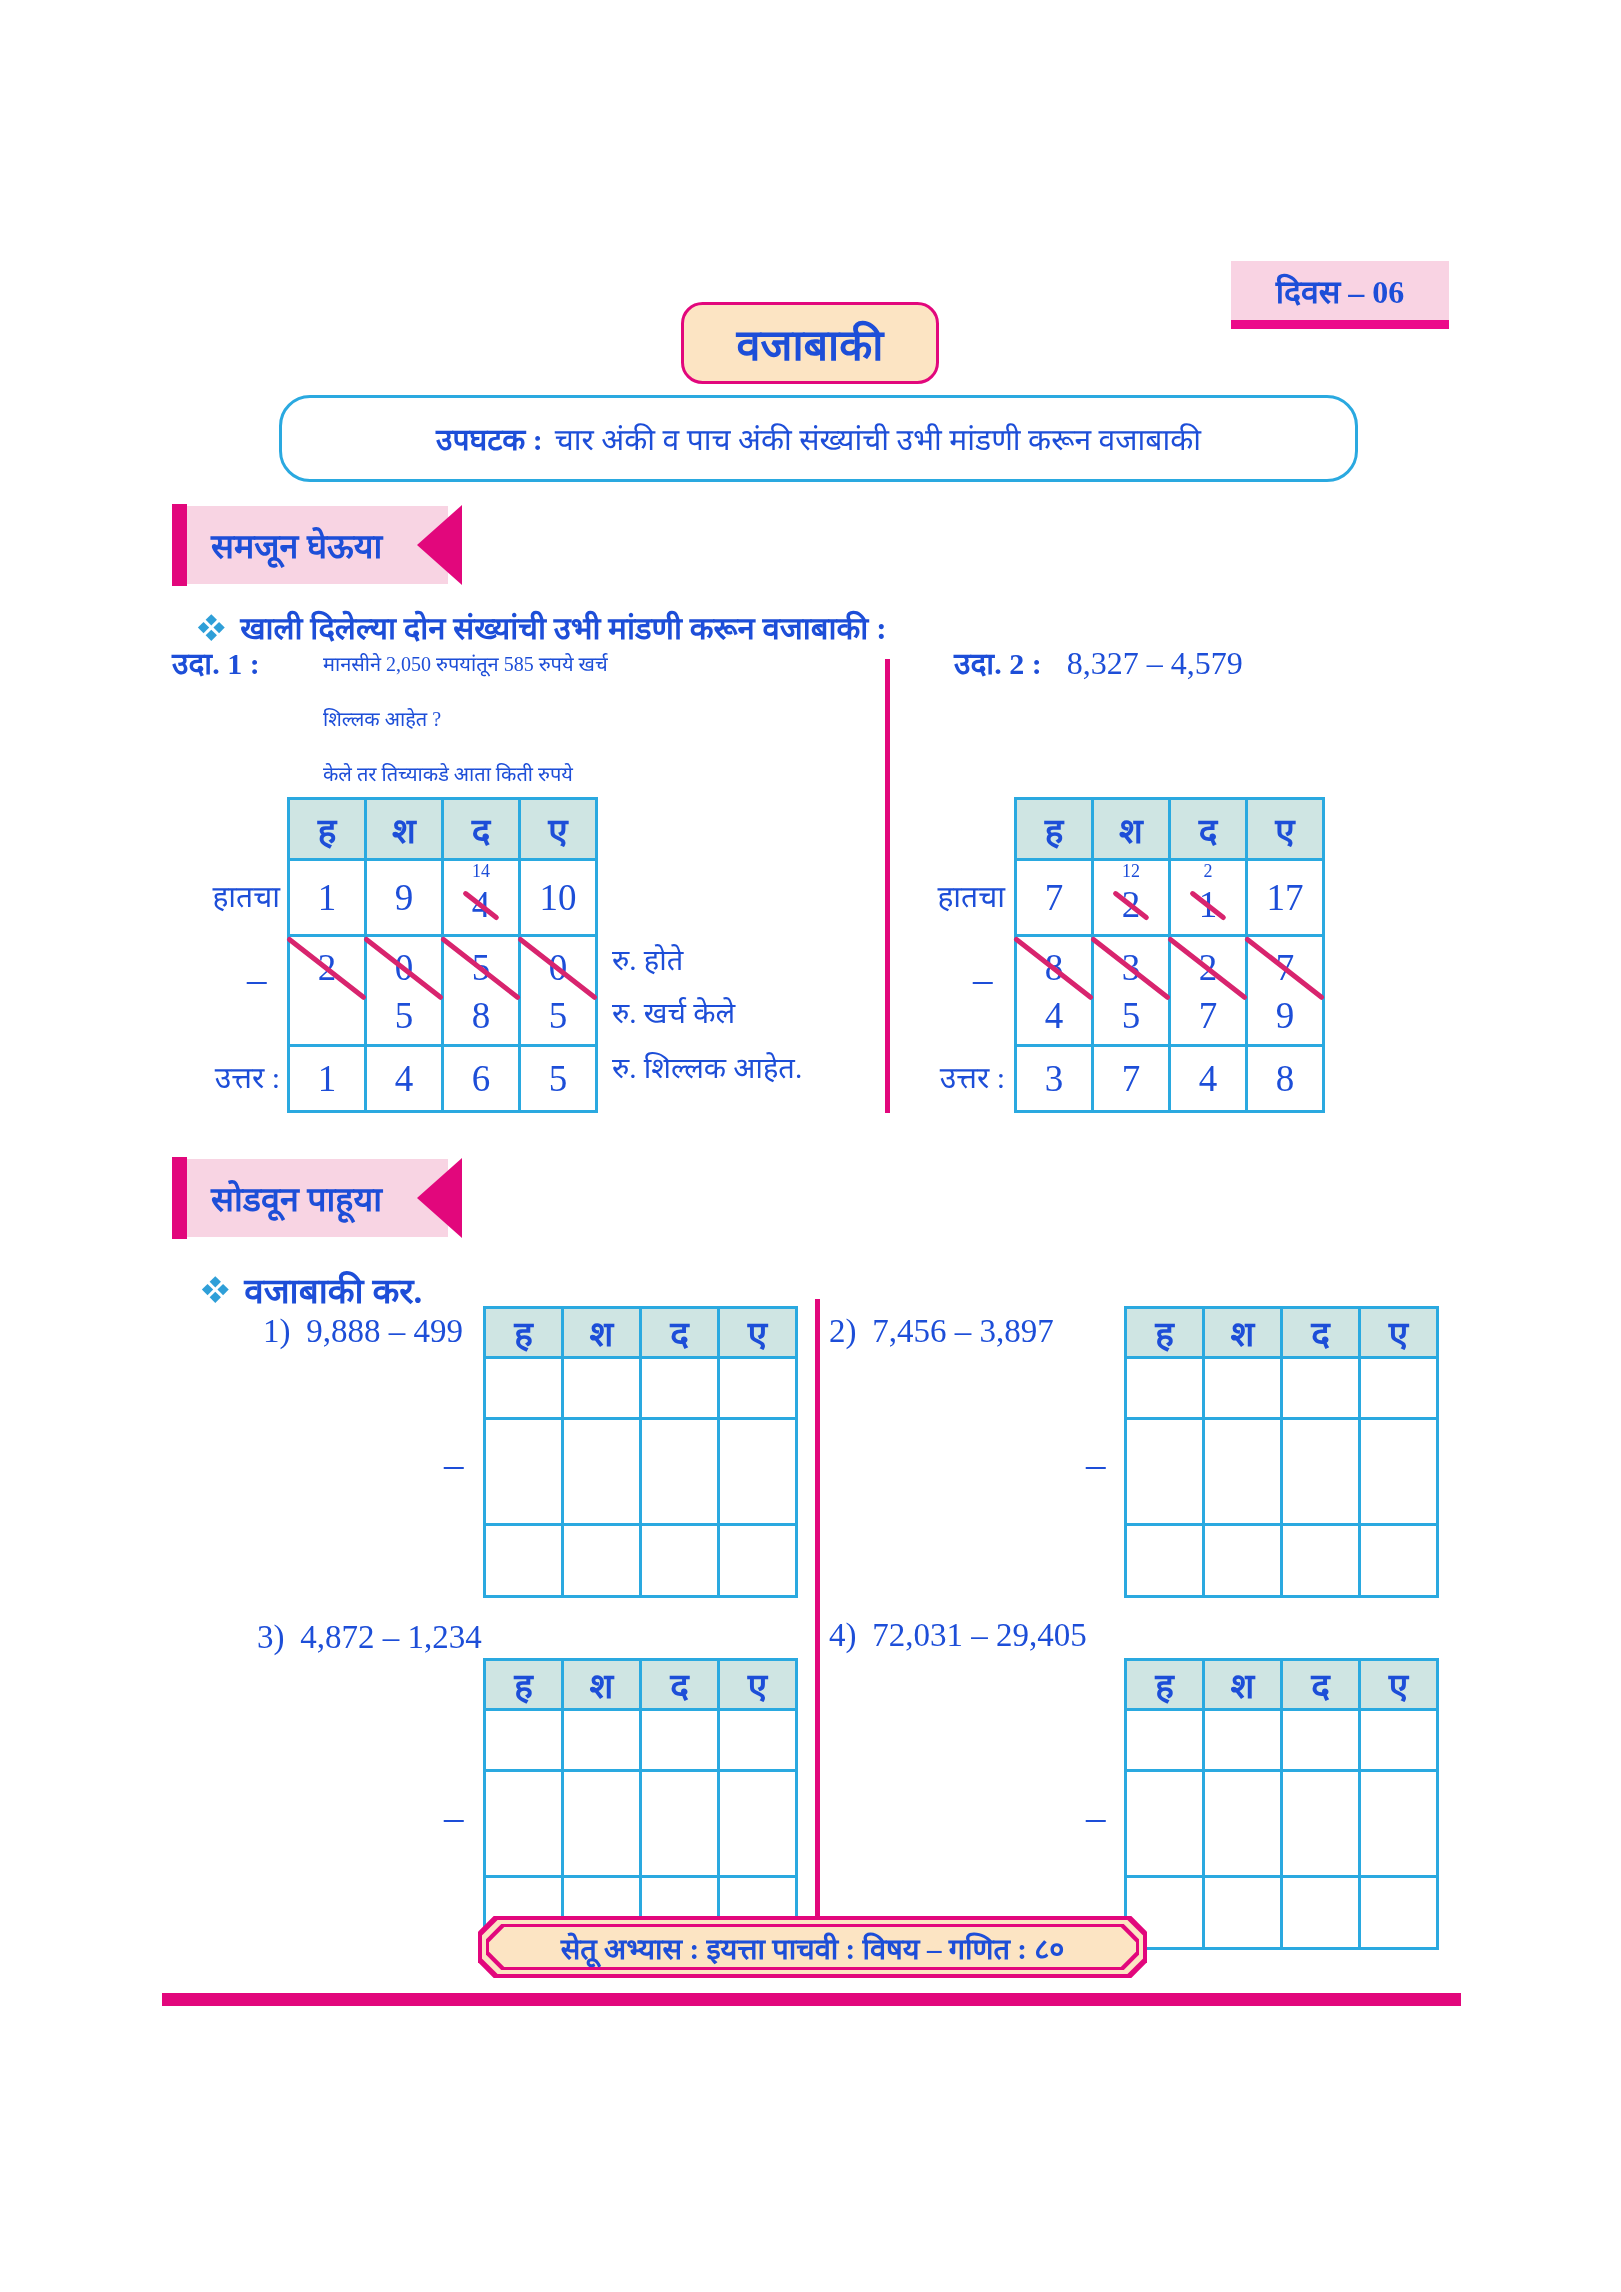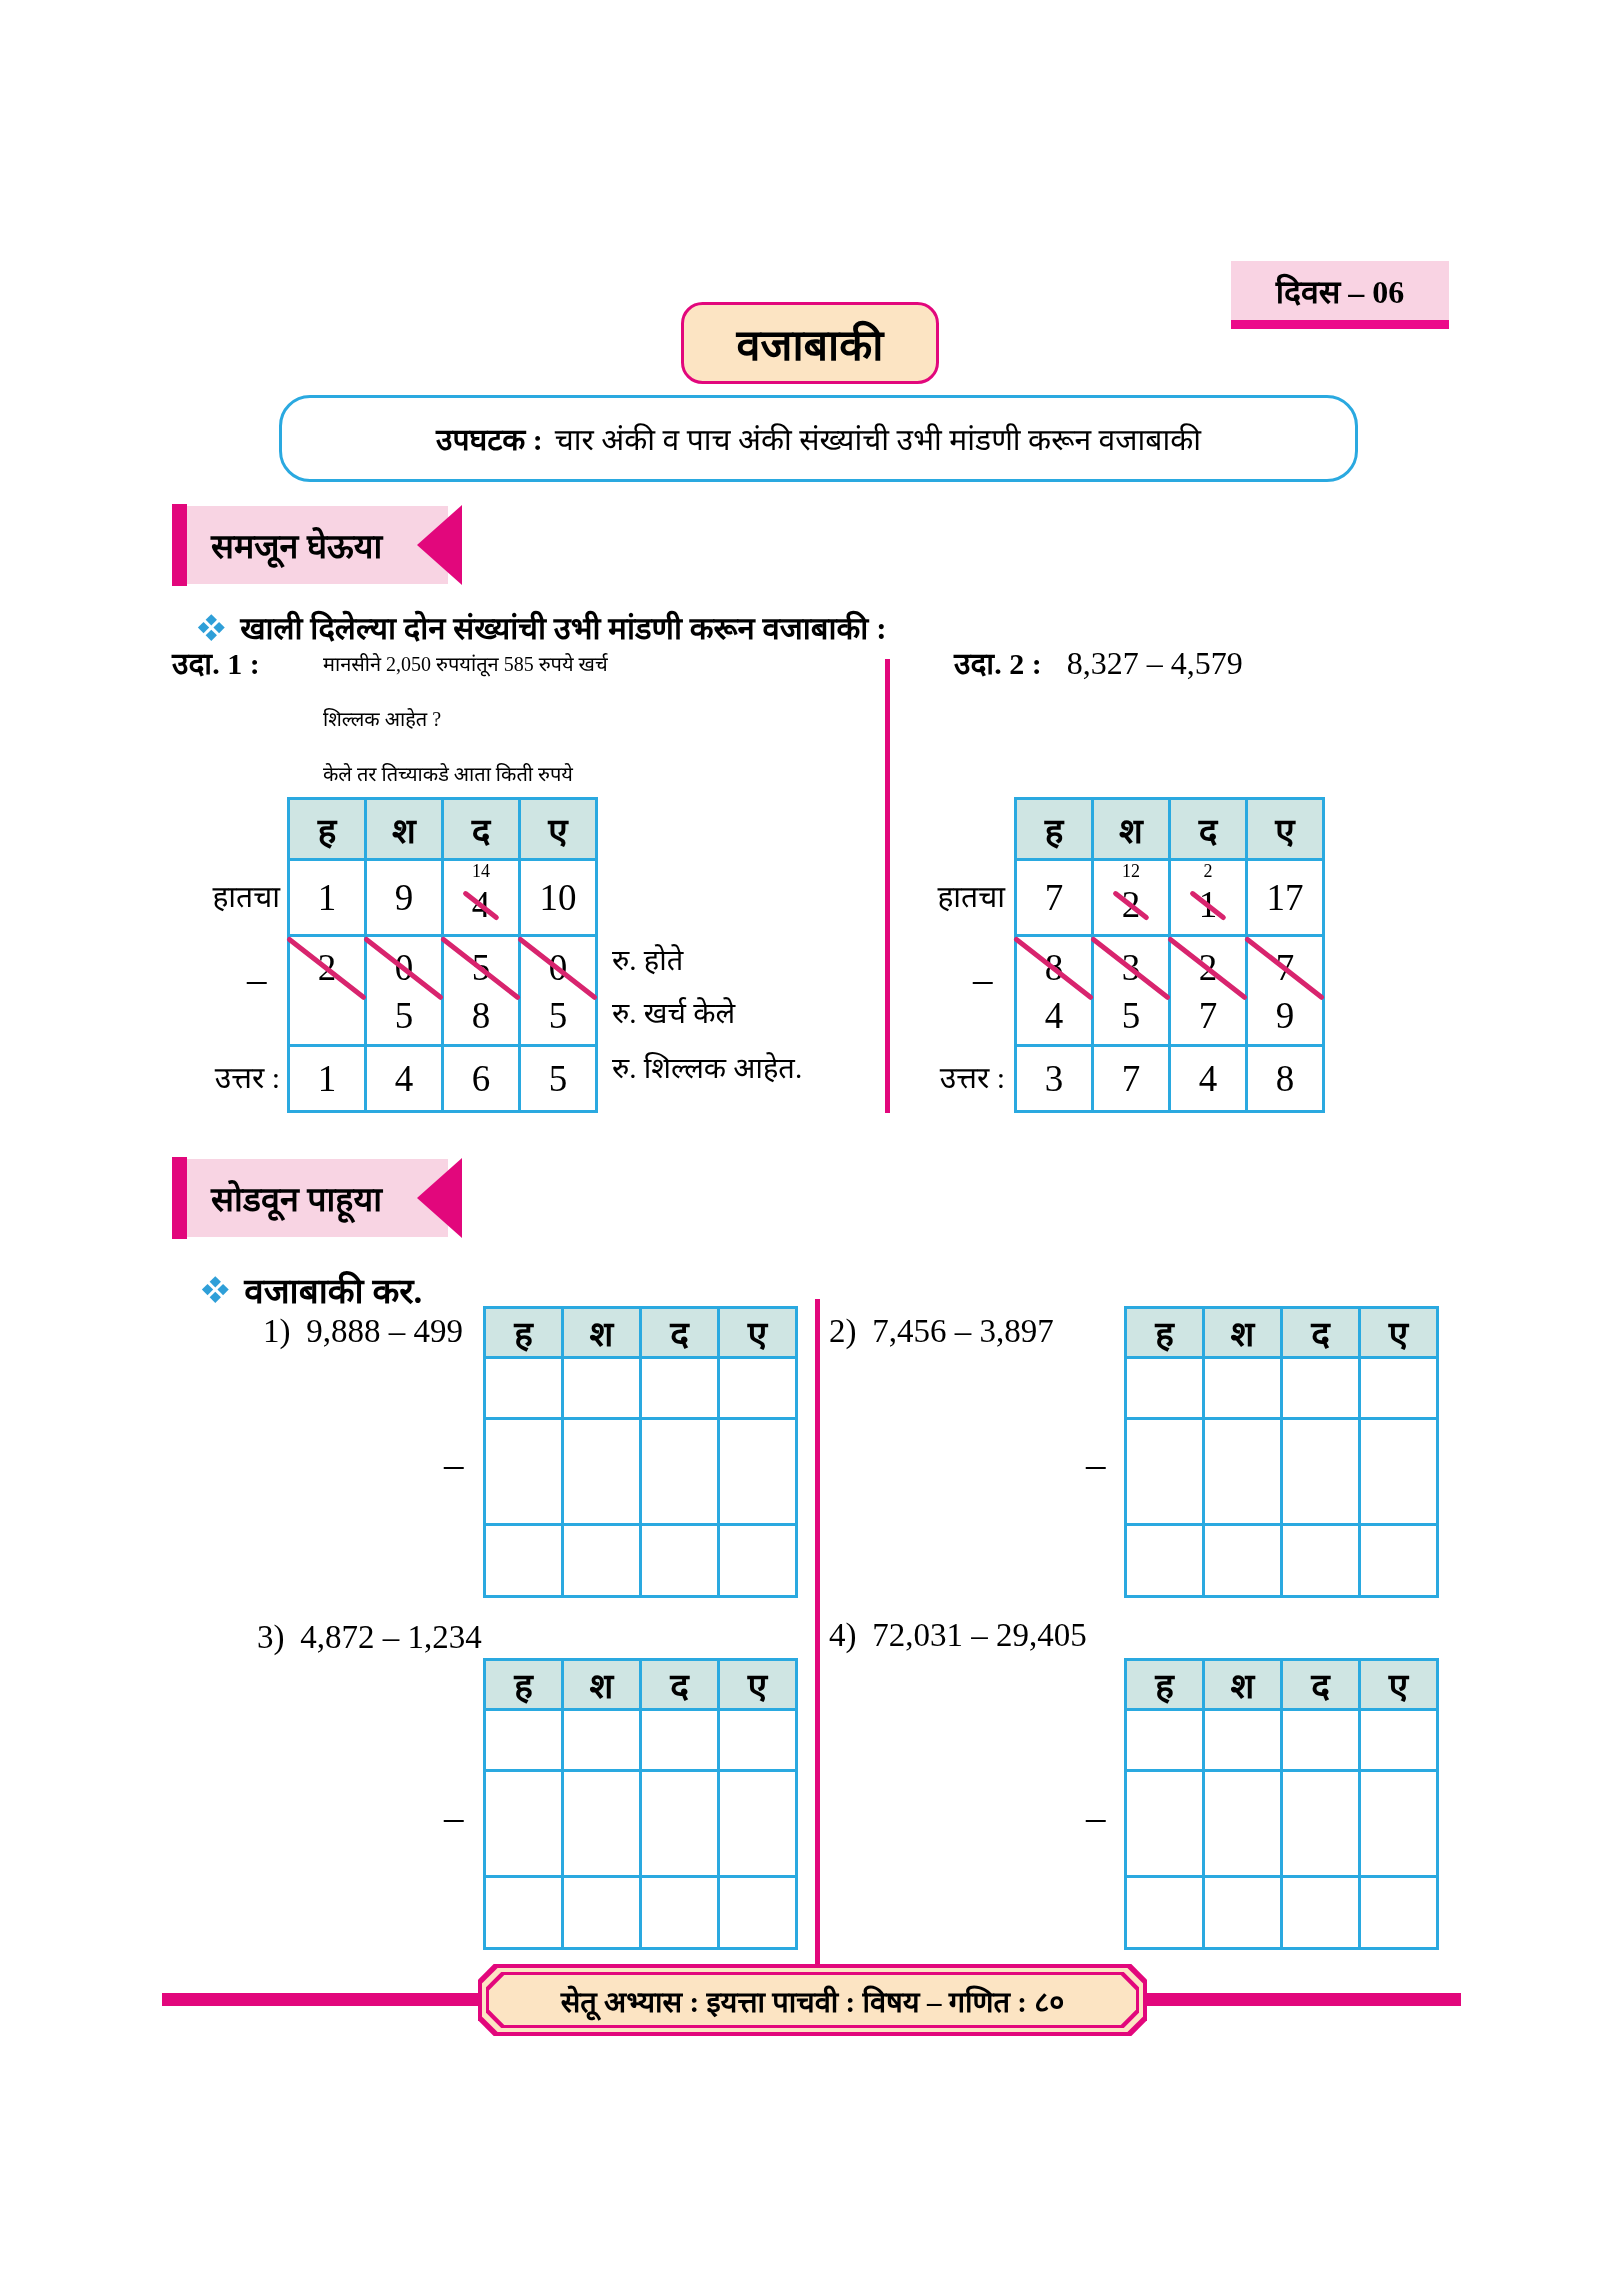--- a/index.html
+++ b/index.html
@@ -1,19 +1,19 @@
 <!DOCTYPE html>
 <html><head>
 <meta charset="utf-8">
 <style>
   * { margin:0; padding:0; box-sizing:border-box; }
   body { background:#888; }
   .page {
     position:relative; width:1621px; height:2293px; background:#ffffff;
-    font-family:"Liberation Serif","DejaVu Serif",serif; color:#000000; overflow:hidden;
+    font-family:"Liberation Serif","DejaVu Serif",serif; color:#1d4ed8; overflow:hidden;
   }
 
   
   .day-badge {
     position:absolute; left:1231px; top:261px; width:218px; height:68px;
     background:#f9d3e3; border-bottom:9.8px solid #ec0a8a;
     display:flex; align-items:center; justify-content:center;
     font-weight:700; font-size:32px;
   }
 
@@ -89,21 +89,21 @@
   .row-label { position:absolute; font-size:30px; text-align:right; width:127px; }
   .minus-sign { position:absolute; font-size:39px; line-height:1; }
   .side-label { position:absolute; font-size:29px; white-space:nowrap; }
 
   
   .prob-label { position:absolute; font-size:33px; display:flex; gap:15.7px; }
 
   
   .footer-rule { position:absolute; left:162px; top:1993px; width:1299px; height:12.7px; background:#e2077c; }
   .oct { clip-path:polygon(15.7px 0,calc(100% - 15.7px) 0,100% 15.7px,100% calc(100% - 15.7px),calc(100% - 15.7px) 100%,15.7px 100%,0 calc(100% - 15.7px),0 15.7px); }
-  .footer-box { position:absolute; left:478px; top:1964px; width:669px; height:72px; }
+  .footer-box { position:absolute; left:478px; top:1916px; width:669px; height:62px; }
   .footer-box .f1 { position:absolute; inset:0; background:#e2077c; }
   .footer-box .f2 { position:absolute; inset:3.9px; background:#fce4c3; }
   .footer-box .f3 { position:absolute; inset:7.8px; background:#e2077c; }
   .footer-box .f4 { position:absolute; inset:10.8px; background:#fce4c3; display:flex; align-items:center; justify-content:center; font-weight:700; font-size:29px; }
 </style>
 </head>
 <body>
 
 <div class="page">
 

